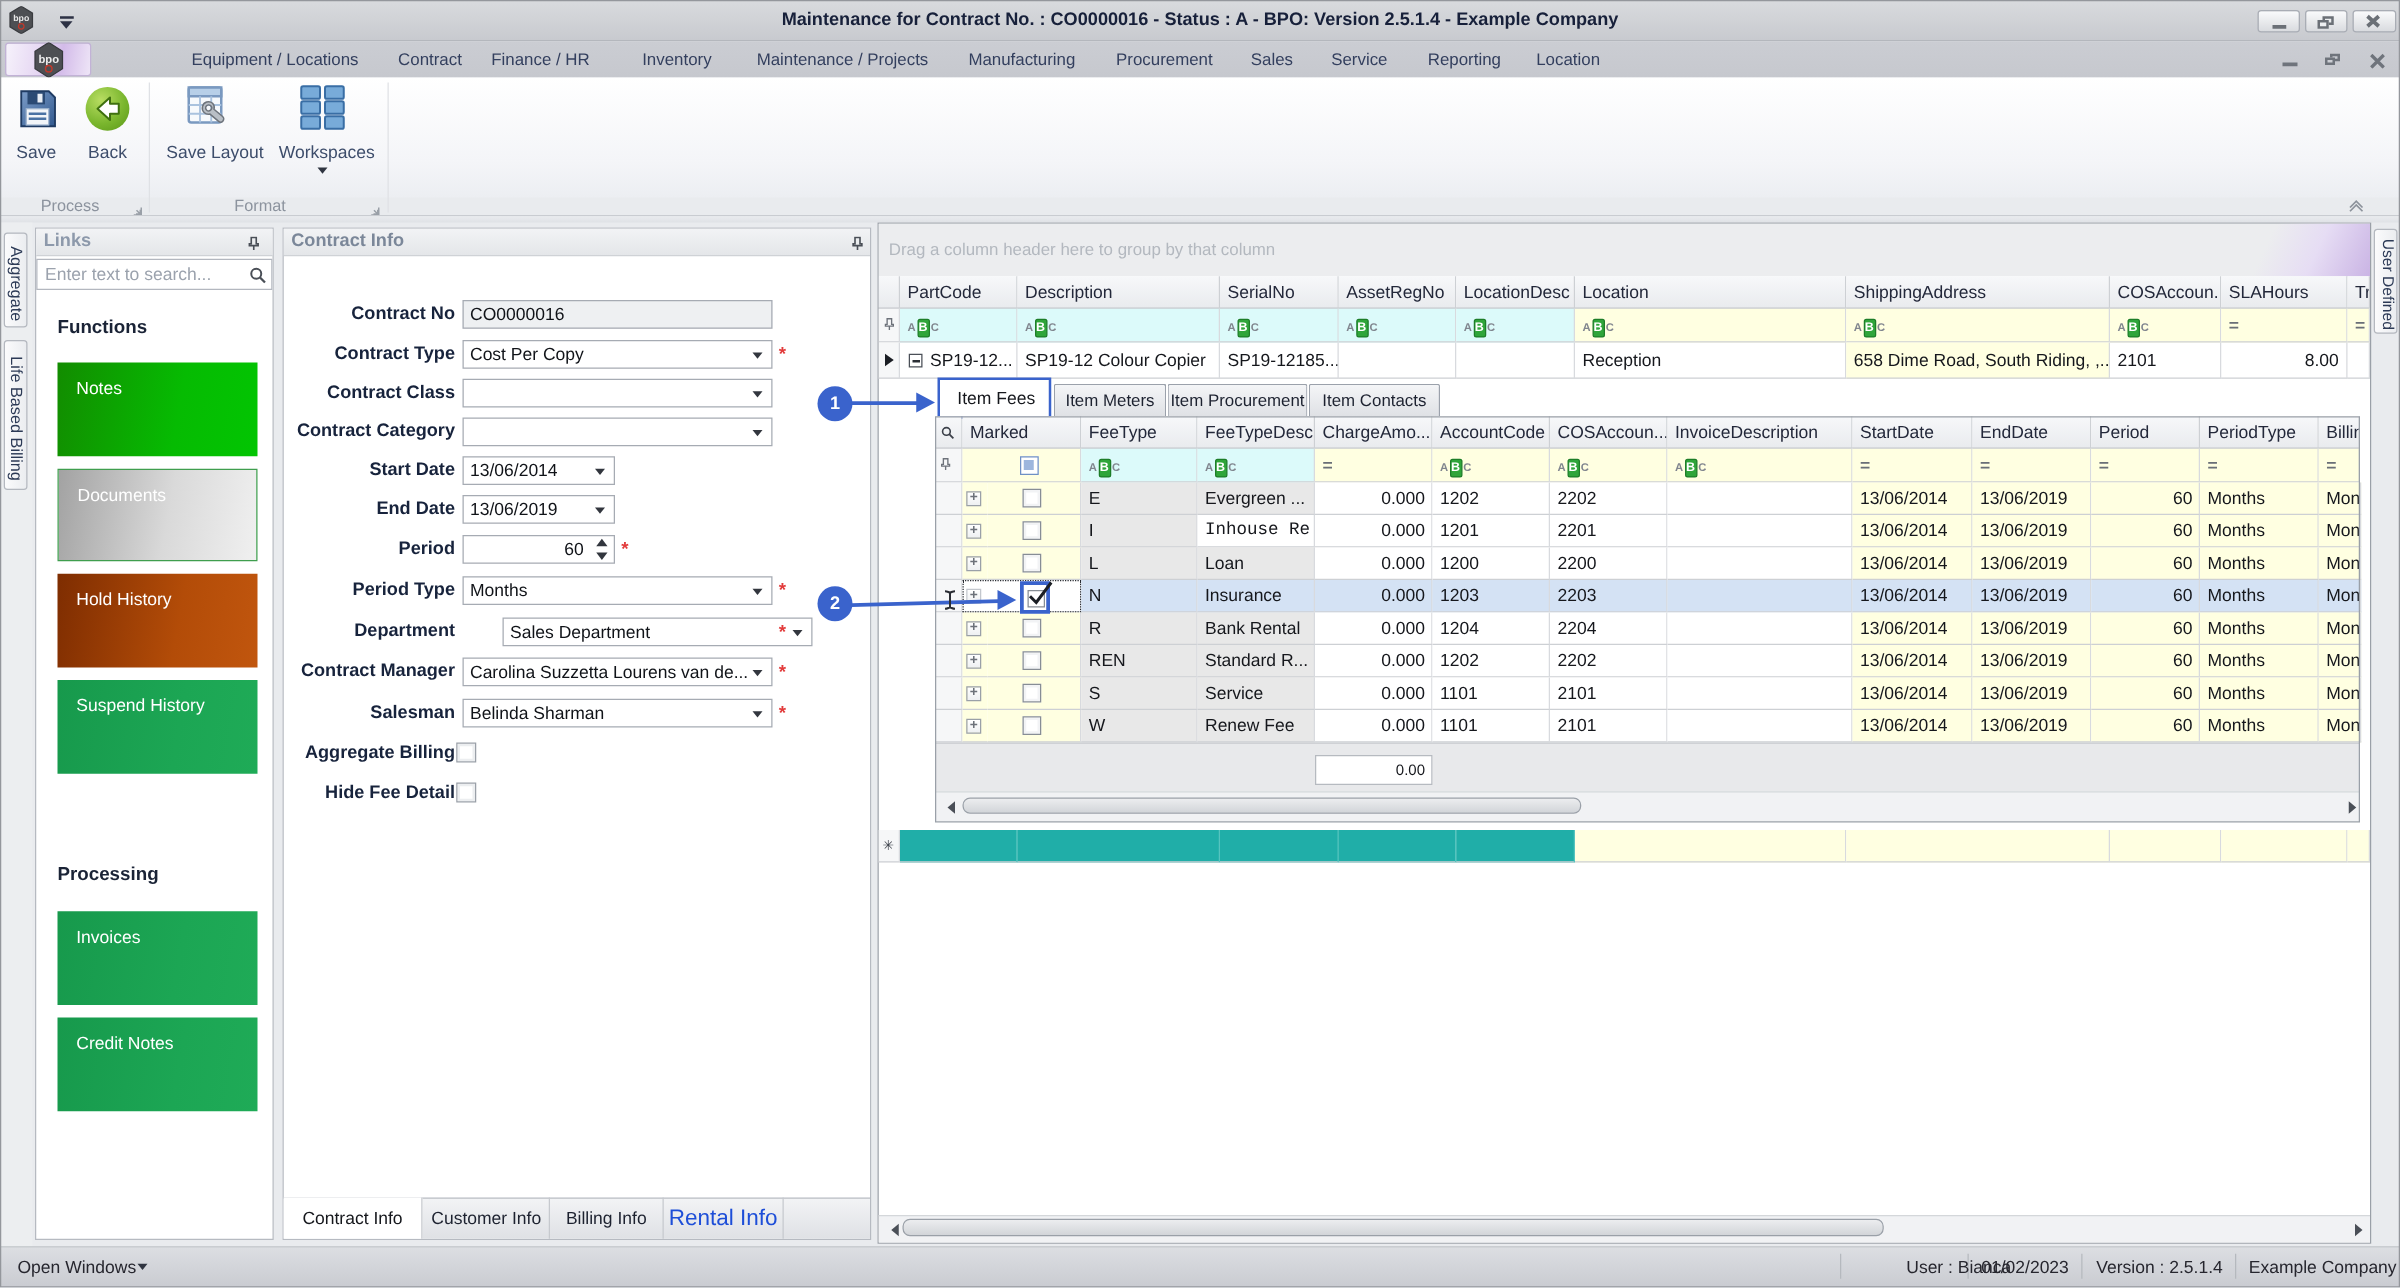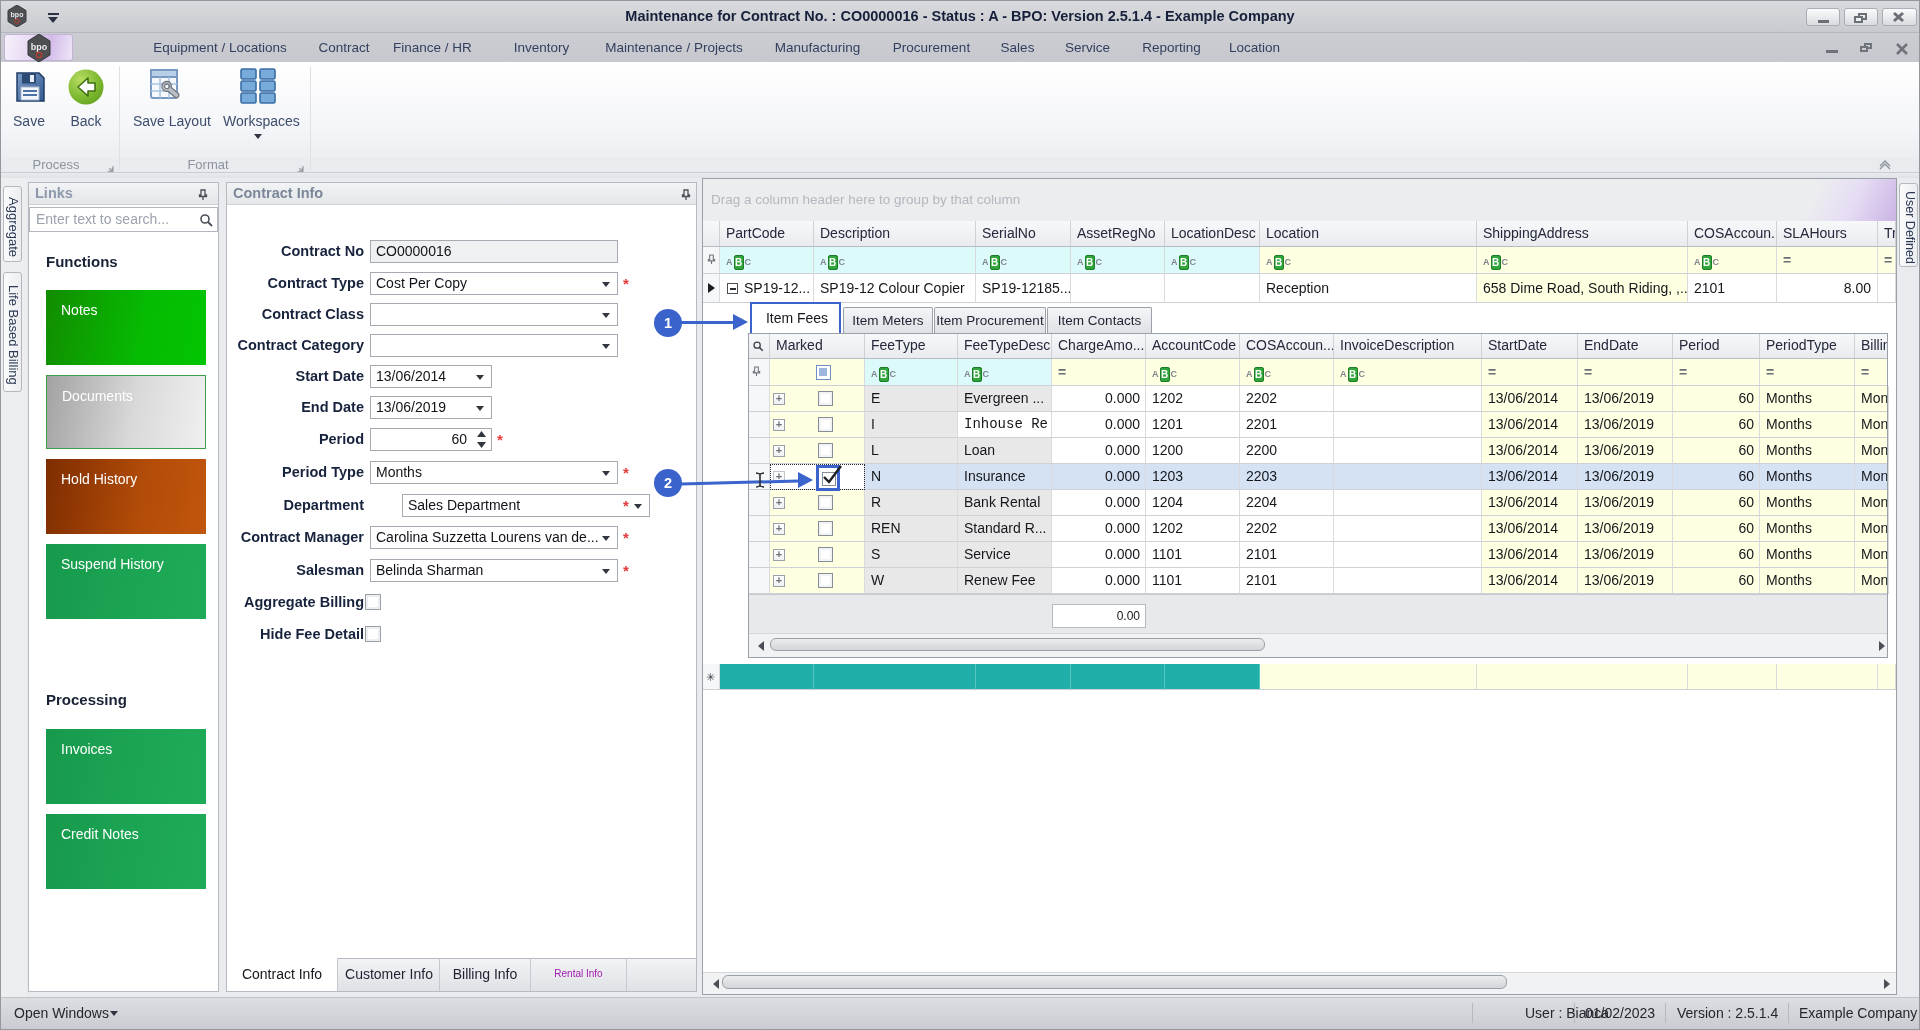--- a/index.html
+++ b/index.html
@@ -212,21 +212,21 @@
 <div class="a ffield fdrop tt" style="left:370px;top:559px;width:248px;">Belinda Sharman</div>
 <div class="a fstar" style="left:623px;top:559px;height:23px;line-height:23px;">*</div>
 <div class="a flabel tt" style="left:226px;top:591px;width:138px;">Aggregate Billing</div>
 <div class="a fcheck" style="left:365px;top:594px;"></div>
 <div class="a flabel tt" style="left:226px;top:623px;width:138px;">Hide Fee Detail</div>
 <div class="a fcheck" style="left:365px;top:626px;"></div>
 <div class="a" style="left:227px;top:958px;width:469px;height:33px;background:linear-gradient(#f2f3f5,#dfe1e5);border-top:1px solid #b6bac1;"></div>
 <div class="a tt" style="left:227px;top:958px;width:111px;height:33px;background:#fff;border-right:1px solid #c6c9ce;line-height:32px;text-align:center;font-size:14px;">Contract Info</div>
 <div class="a tt" style="left:339px;top:958px;width:101px;height:33px;line-height:32px;text-align:center;font-size:14px;border-right:1px solid #c6c9ce;color:#1d2230;">Customer Info</div>
 <div class="a tt" style="left:440px;top:958px;width:91px;height:33px;line-height:32px;text-align:center;font-size:14px;border-right:1px solid #c6c9ce;color:#1d2230;">Billing Info</div>
-<div class="a tt" style="left:531px;top:958px;width:96px;height:33px;line-height:32px;text-align:center;font-size:10px;border-right:1px solid #c6c9ce;color:#a21caf;">Rental Info</div>
+<div class="a tt" style="left:531px;top:958px;width:96px;height:33px;line-height:32px;text-align:center;font-size:18px;border-right:1px solid #c6c9ce;color:#1d4ed8;">Rental Info</div>
 <div class="a" style="left:702px;top:178px;width:1195px;height:817px;background:#fff;border:1px solid #9aa0a8;"></div>
 <div class="a" style="left:703px;top:179px;width:1193px;height:42px;background:#ecedef;overflow:hidden;">
     <div class="a" style="left:1040px;top:-30px;width:260px;height:100px;background:linear-gradient(115deg,rgba(255,255,255,0) 30%,#e6ddf4 44%,#c8b1e3 62%,#d4c3ea 80%,#ccb9e4 100%);"></div>
     <div class="a tt" style="left:8px;top:13px;color:#b3b8bf;font-size:13.5px;">Drag a column header here to group by that column</div>
   </div>
 <div class="a gh tt" style="left:703px;top:221px;width:17px;height:26px;"></div>
 <div class="a gh tt" style="left:720px;top:221px;width:94px;height:26px;">PartCode</div>
 <div class="a gh tt" style="left:814px;top:221px;width:162px;height:26px;">Description</div>
 <div class="a gh tt" style="left:976px;top:221px;width:95px;height:26px;">SerialNo</div>
 <div class="a gh tt" style="left:1071px;top:221px;width:94px;height:26px;">AssetRegNo</div>

